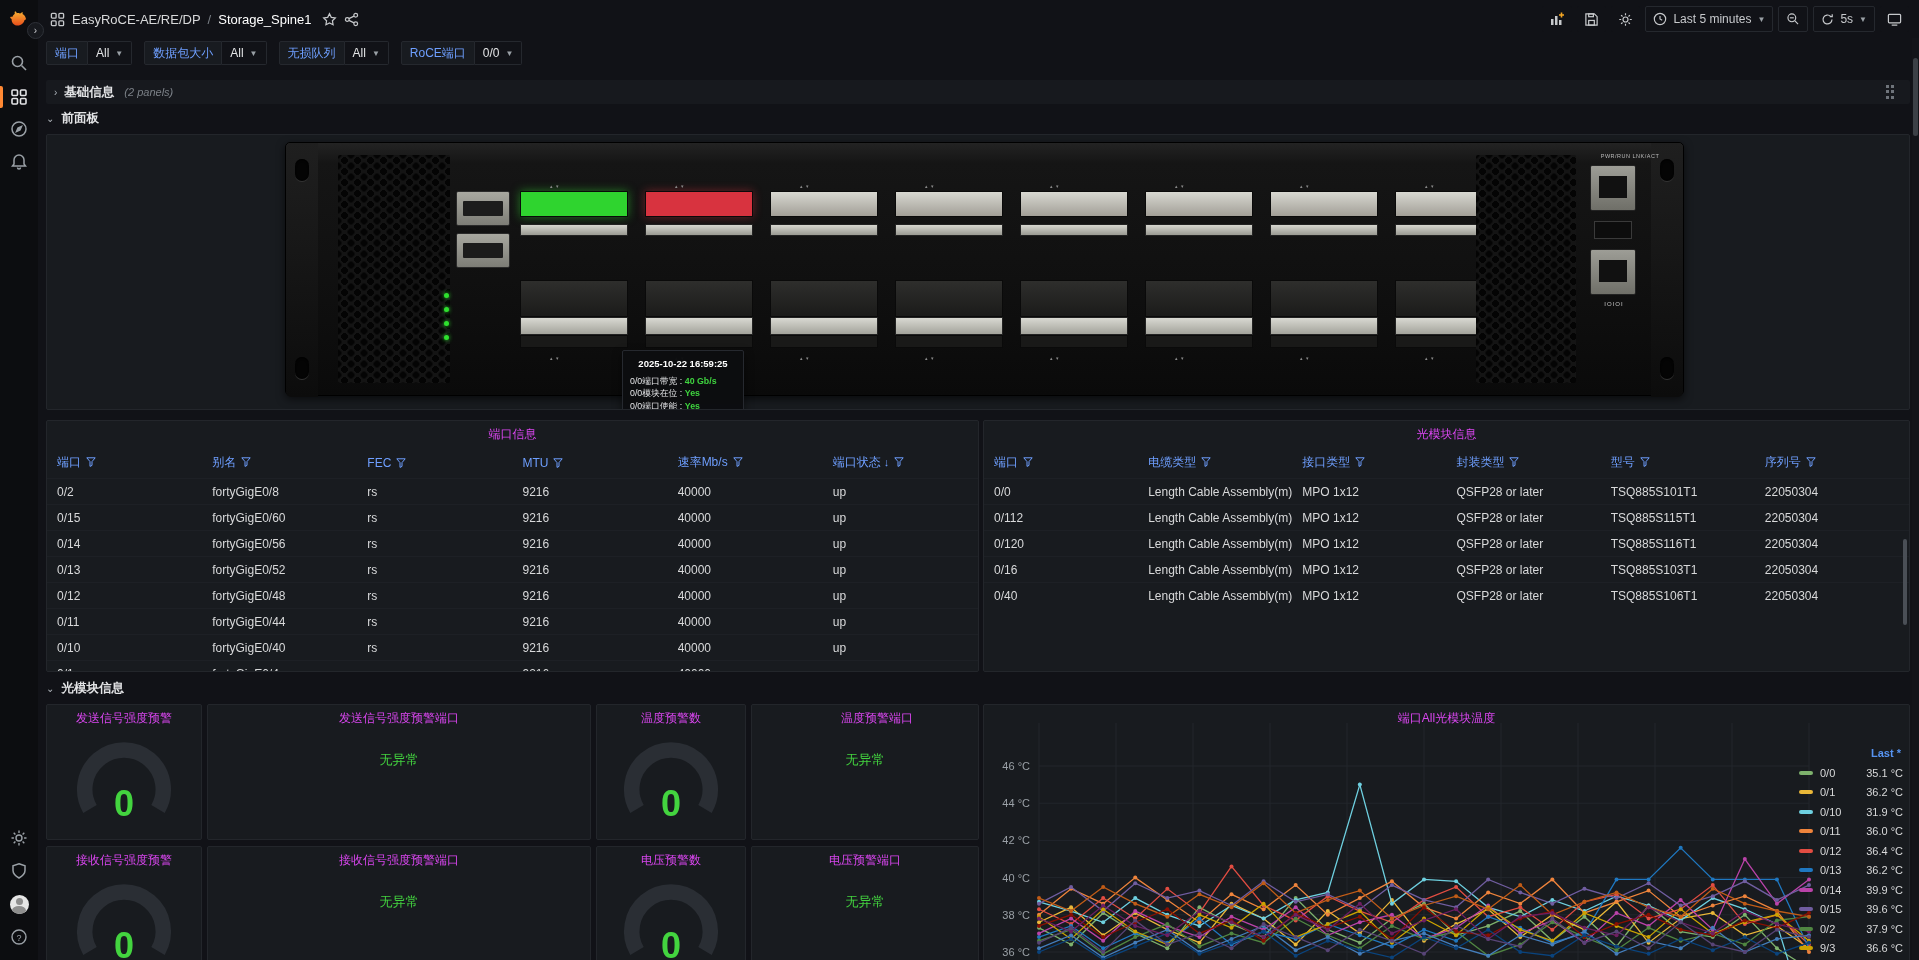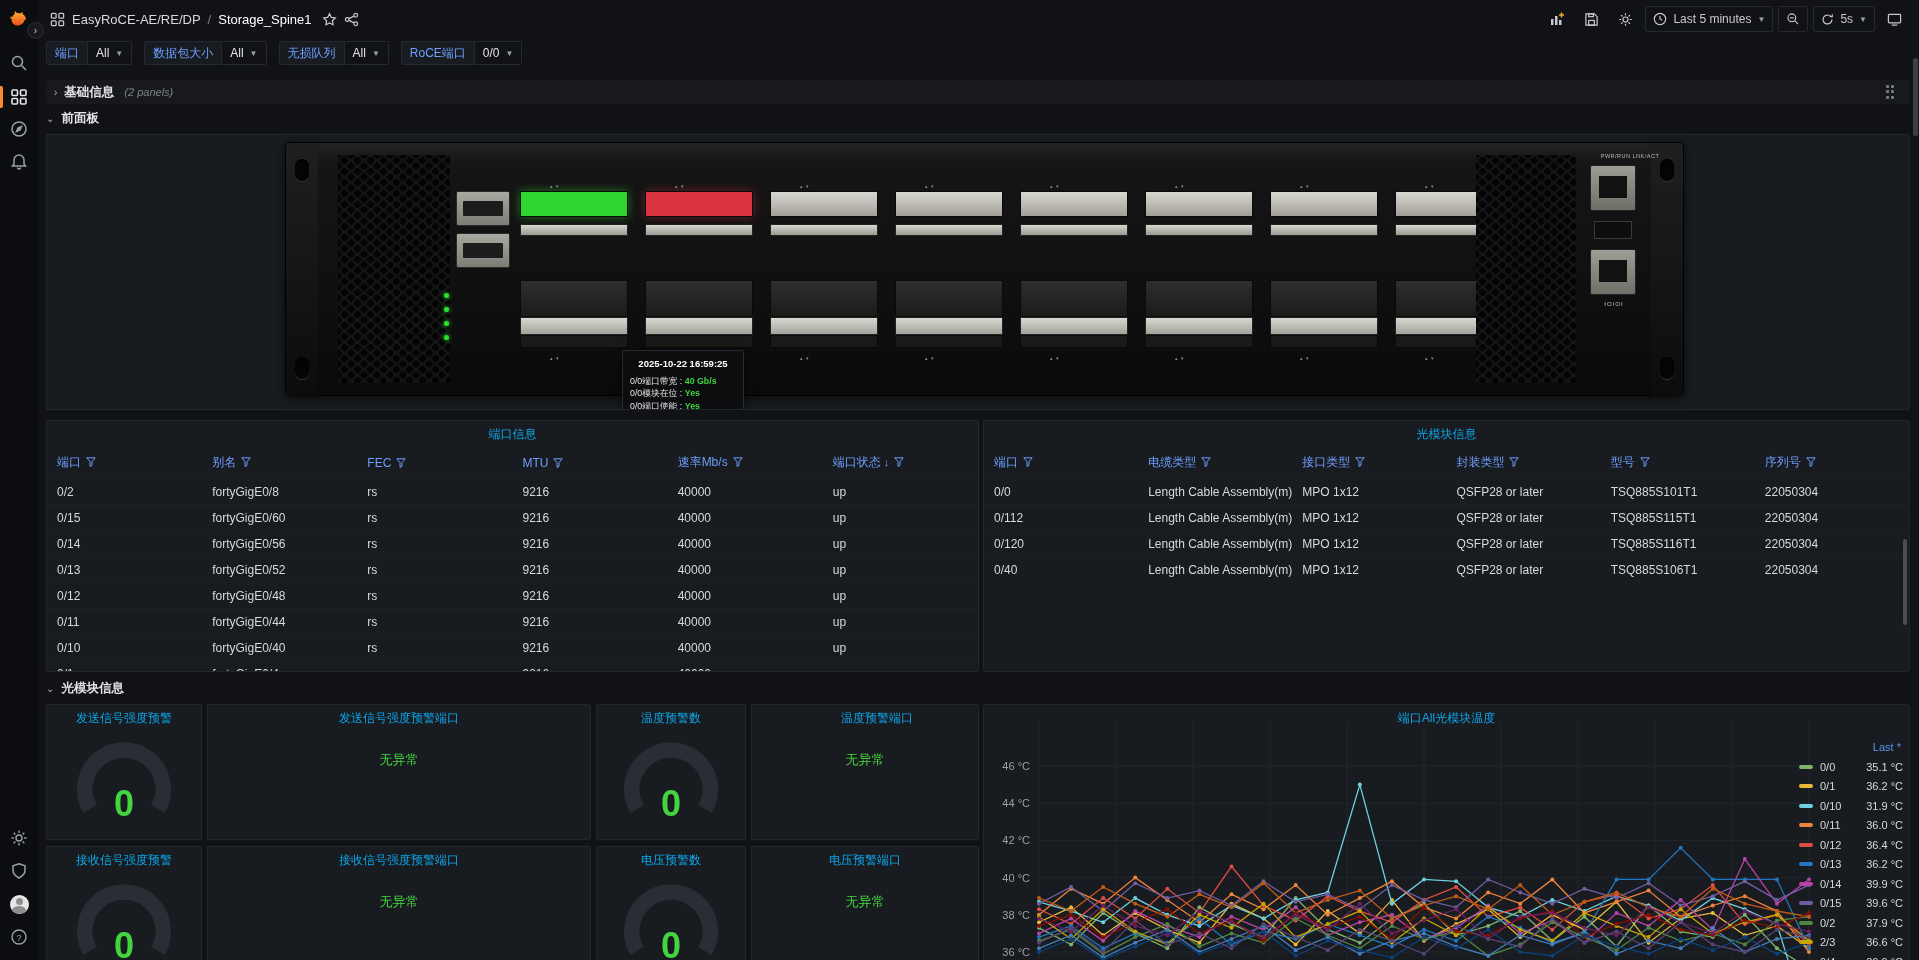--- a/index.html
+++ b/index.html
@@ -39,40 +39,40 @@
     border-left:none; border-radius:0 2px 2px 0; color:#e3e4e6; font-size:12px; }
 
   
   .rowbar { position:absolute; left:46px; width:1864px; display:flex; align-items:center; font-size:12.5px; font-weight:600; color:#e3e4e6; }
   .rowbar .caret-ch { color:#aeb4ba; font-size:10px; margin-right:7px; font-weight:400; }
   .row-meta { margin-left:10px; font-weight:400; font-style:italic; font-size:11px; color:#7b8087; }
   .drag-dots { margin-left:auto; margin-right:6px; width:10px; height:14px; display:grid; grid-template-columns:3px 3px; gap:2px; }
   .drag-dots i { width:3px; height:3px; background:#6f747b; }
 
   .panel { position:absolute; background:#181b1f; border:1px solid #23262b; border-radius:2px; overflow:hidden; }
-  .ptitle { height:26px; display:flex; align-items:center; justify-content:center; font-size:12px; font-weight:500; color:#0ea5e9; }
+  .ptitle { height:26px; display:flex; align-items:center; justify-content:center; font-size:12px; font-weight:500; color:#d946ef; }
 
   
   table { width:100%; border-collapse:collapse; table-layout:fixed; }
   th { text-align:left; padding:7px 10px; font-size:12px; font-weight:400; color:#6e9fff; white-space:nowrap; overflow:hidden; }
   td { padding:5.5px 10px; font-size:12px; color:#d8d9da; border-top:1px solid #1d2025; white-space:nowrap; overflow:hidden; }
   .funnel { margin-left:5px; vertical-align:-1px; }
   .sort-arrow { color:#6e9fff; font-size:11px; margin-left:3px; }
   .tbl-scroll { position:absolute; right:2px; width:4px; border-radius:2px; background:#4a4f56; }
 
   
   .gauge-wrap { position:absolute; left:0; right:0; top:30px; display:flex; justify-content:center; }
   .gauge-wrap svg { width:124px; height:86px; }
   .gauge-val { position:absolute; left:0; right:0; top:78px; text-align:center; font-size:36px; font-weight:700; color:#43d43f; }
   .stat-ok { position:absolute; left:0; right:0; top:46px; text-align:center; font-size:13px; color:#43d43f; }
 
   
   #chart-svg { position:absolute; left:0; top:0; }
   #legend { position:absolute; right:6px; top:34px; width:104px; font-size:11px; }
-  .lg-head { text-align:right; color:#5794f2; padding:2px 2px 4px 0; font-weight:400; }
+  .lg-head { text-align:right; color:#5794f2; padding:2px 2px 4px 0; font-weight:700;margin-top:6px; }
   .lg-item { display:flex; align-items:center; height:19.5px; }
   .lg-swatch { width:14px; height:4px; border-radius:2px; margin-right:7px; flex:none; }
   .lg-name { color:#d8d9da; }
   .lg-val { margin-left:auto; color:#d8d9da; }
 
   
   #chassis { position:absolute; left:238px; top:7px; width:1399px; height:254px; border-radius:5px;
     background:linear-gradient(180deg,#232323 0%,#151515 8%,#101010 55%,#0a0a0a 100%); border:1px solid #000;
     box-shadow:0 3px 8px rgba(0,0,0,.6); }
   .ear { position:absolute; top:0; width:32px; height:254px; background:linear-gradient(180deg,#1f1f1f,#0c0c0c); }
@@ -551,20 +551,28 @@
           <td>QSFP28 or later</td>
           <td>TSQ885S115T1</td>
           <td>22050304</td>
         </tr>
         <tr>
           <td>0/120</td>
           <td>Length Cable Assembly(m)</td>
           <td>MPO 1x12</td>
           <td>QSFP28 or later</td>
           <td>TSQ885S116T1</td>
+          <td>22050304</td>
+        </tr>
+        <tr>
+          <td>0/16</td>
+          <td>Length Cable Assembly(m)</td>
+          <td>MPO 1x12</td>
+          <td>QSFP28 or later</td>
+          <td>TSQ885S103T1</td>
           <td>22050304</td>
         </tr>
         <tr>
           <td>0/40</td>
           <td>Length Cable Assembly(m)</td>
           <td>MPO 1x12</td>
           <td>QSFP28 or later</td>
           <td>TSQ885S106T1</td>
           <td>22050304</td>
         </tr>
@@ -1117,21 +1125,21 @@
         <span class="lg-name">0/15</span>
         <span class="lg-val">39.6 °C</span>
       </div>
       <div class="lg-item">
         <span class="lg-swatch" style="background:#508642"></span>
         <span class="lg-name">0/2</span>
         <span class="lg-val">37.9 °C</span>
       </div>
       <div class="lg-item">
         <span class="lg-swatch" style="background:#CCA300"></span>
-        <span class="lg-name">2/3</span>
+        <span class="lg-name">9/3</span>
         <span class="lg-val">36.6 °C</span>
       </div>
       <div class="lg-item">
         <span class="lg-swatch" style="background:#447EBC"></span>
         <span class="lg-name">0/4</span>
         <span class="lg-val">36.9 °C</span>
       </div>
     </div>
 </section>
 

